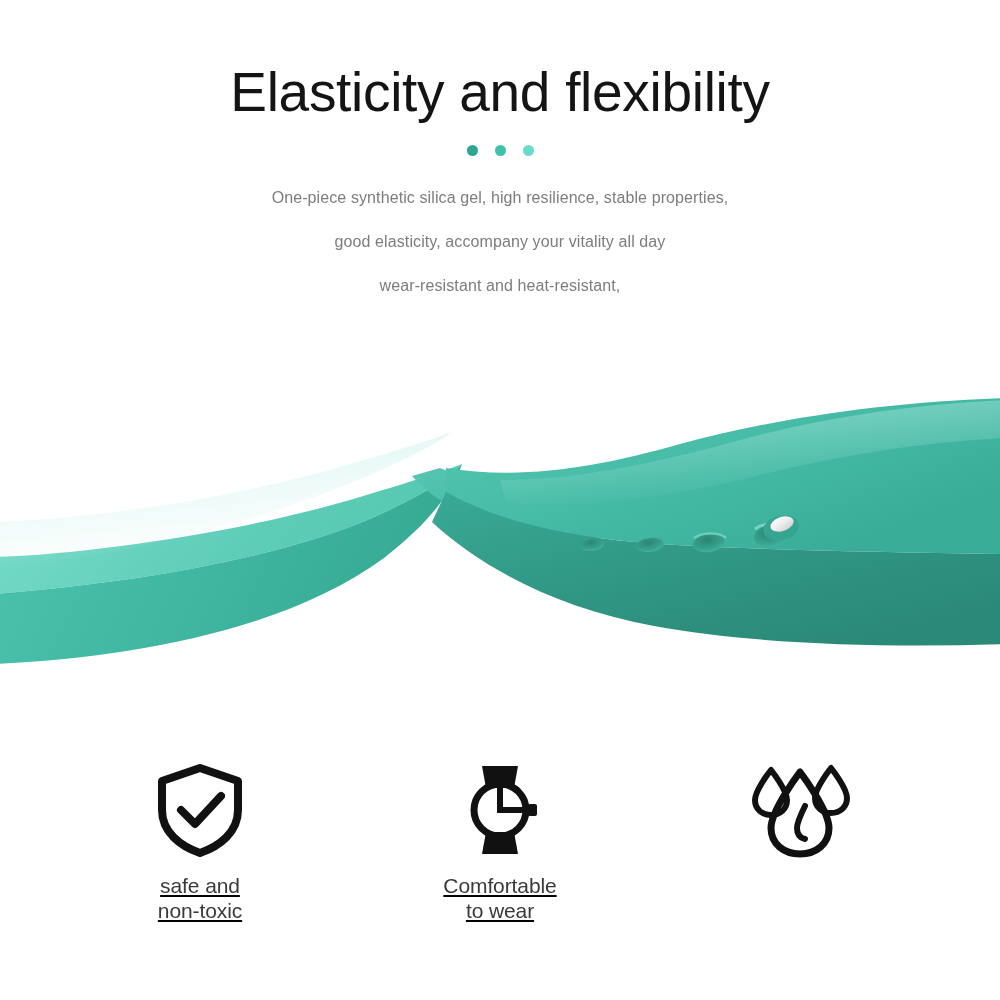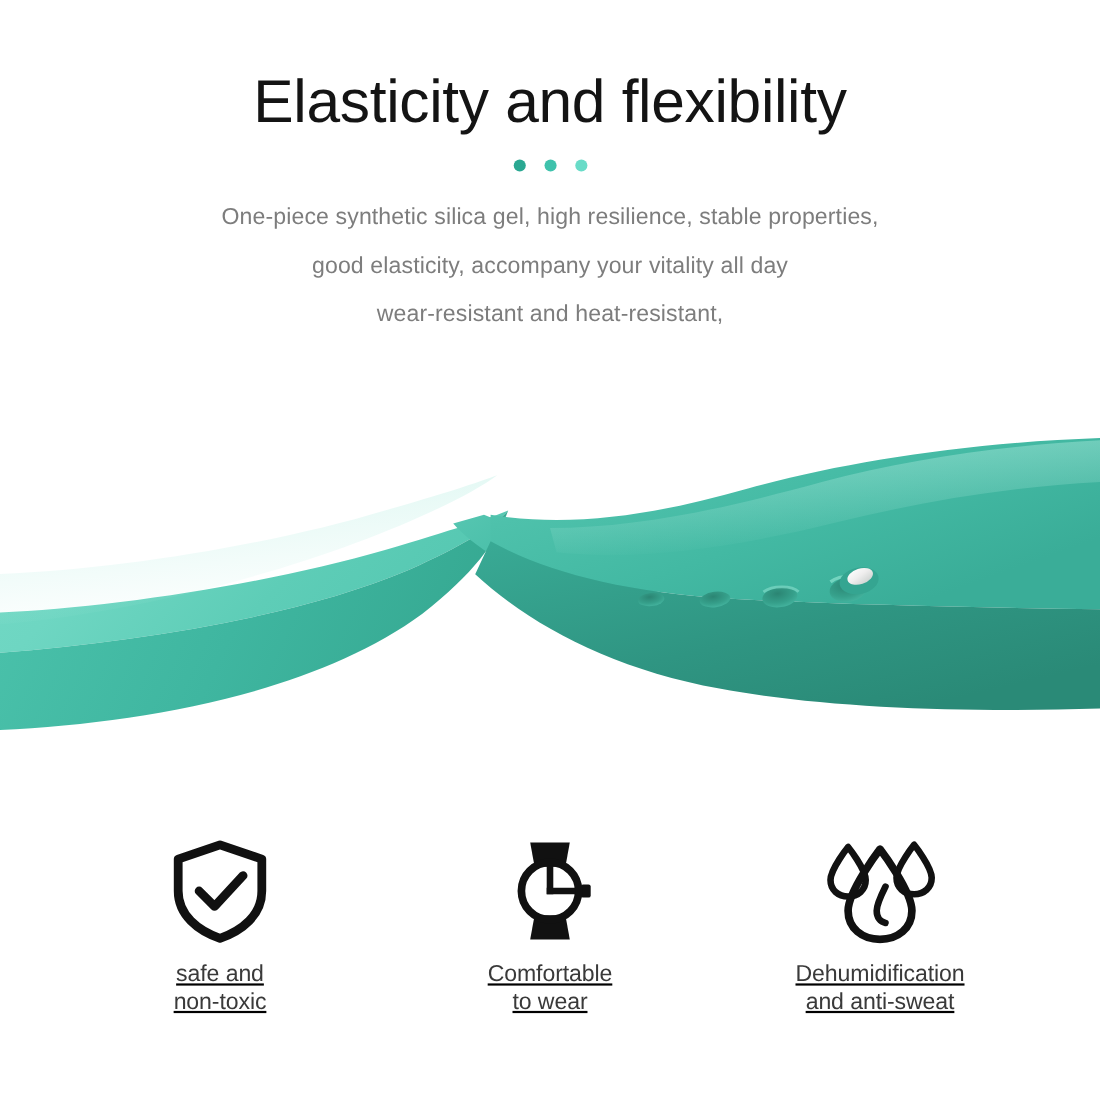--- a/index.html
+++ b/index.html
@@ -49,21 +49,21 @@
   .dot {
     width: 11px;
     height: 11px;
     border-radius: 50%;
     display: block;
   }
   .subtitle {
     margin-top: 18px;
   }
   .subline {
-    font-size: 21px;
+    font-size: 16px;
     line-height: 44px;
     color: #7d7d7d;
     letter-spacing: 0.1px;
     white-space: nowrap;
   }
 
   
   .product-stage {
     position: absolute;
     left: 0;
@@ -252,20 +252,16 @@
 
           <path d="M26 8 C26 8, 10 28, 10 38 C10 47, 17 53, 26 53 C35 53, 42 47, 42 38 C42 28, 26 8, 26 8 Z" fill="none" stroke="#111111" stroke-width="6" stroke-linejoin="round"></path>
 
           <path d="M86 6 C86 6, 70 26, 70 36 C70 45, 77 51, 86 51 C95 51, 102 45, 102 36 C102 26, 86 6, 86 6 Z" fill="none" stroke="#111111" stroke-width="6" stroke-linejoin="round"></path>
 
           <path d="M55 10 C55 10, 26 48, 26 66 C26 82, 39 92, 55 92 C71 92, 84 82, 84 66 C84 48, 55 10, 55 10 Z" fill="none" stroke="#111111" stroke-width="7" stroke-linejoin="round"></path>
 
           <path d="M60 44 C56 52, 52 60, 52 66 C52 72, 55 76, 60 77" fill="none" stroke="#111111" stroke-width="6" stroke-linecap="round"></path>
         </svg>
       </div>
-      <div class="feature-label">
-        <span>Dehumidification</span>
-        <span class="l2">and anti-sweat</span>
-      </div>
     </div>
 
   </div>
 </div>
 
 </body></html>

